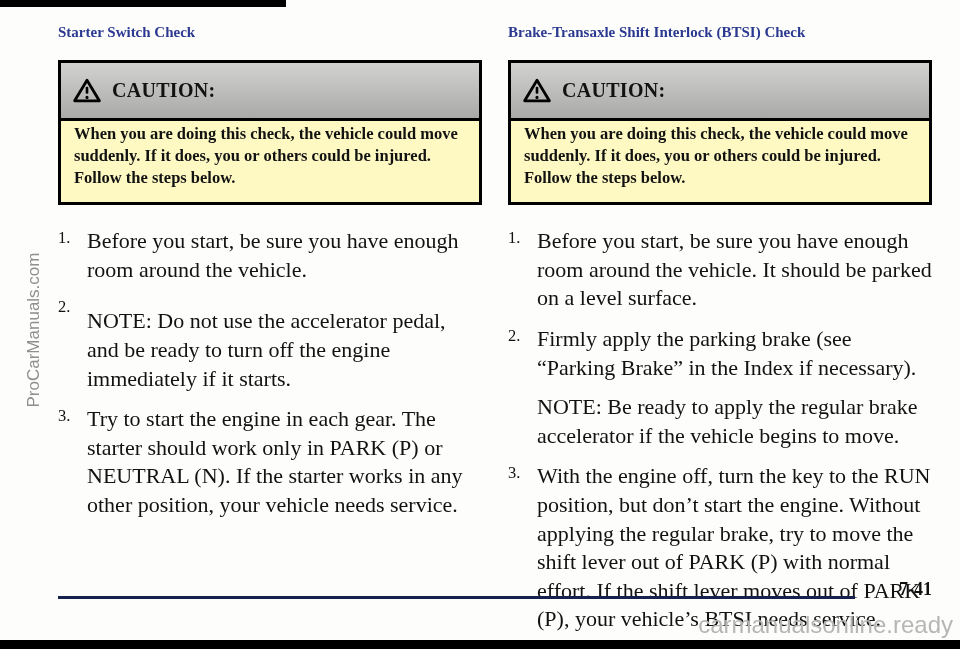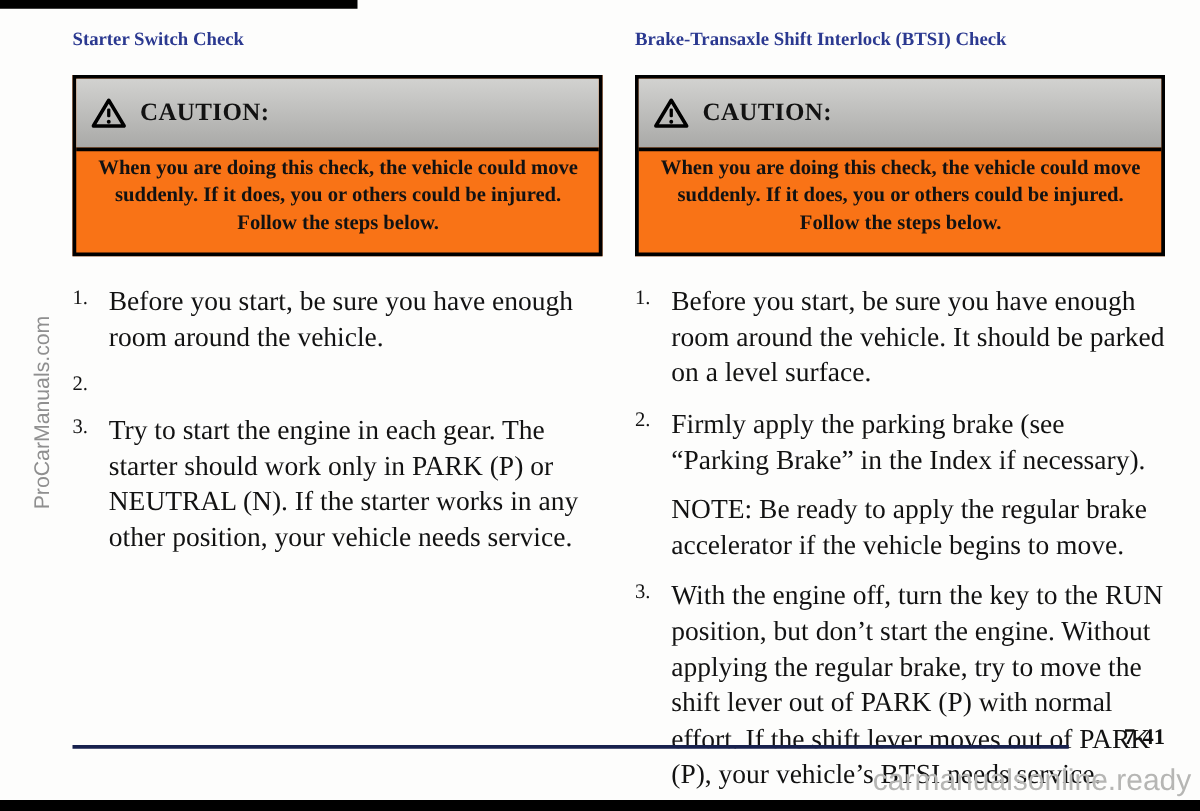--- a/index.html
+++ b/index.html
@@ -19,21 +19,21 @@
   .col-right { left:508px; }
 
   .section-heading {
     font-size:15px;
     font-weight:bold;
     color:#2b3990;
     margin-bottom:19px;
     white-space:nowrap;
   }
 
-  .caution-box { border:3px solid #000; background:#f97316; margin-bottom:22px;text-align:center; }
+  .caution-box { border:3px solid #000; background:#fef9c3; margin-bottom:22px; }
   .caution-header {
     display:flex; align-items:center; gap:11px;
     height:58px; padding:0 12px;
     background:linear-gradient(#d2d2d0, #a9a9a7);
     border-bottom:3px solid #000;
   }
   .caution-label { font-size:20px; font-weight:bold; letter-spacing:0.3px; }
   .caution-body {
     padding:2px 12px 14px 13px;
     font-size:16.5px; font-weight:bold; line-height:1.32;
@@ -92,20 +92,21 @@
     <div class="steps">
       <div class="step">
         <span class="step-num">1.</span>
         <div class="step-body">
           <p>Before you start, be sure you have enough room around the vehicle.</p>
         </div>
       </div>
       <div class="step">
         <span class="step-num">2.</span>
         <div class="step-body">
+          <p class="step-note">NOTE: Do not use the accelerator pedal, and be ready to turn off the engine immediately if it starts.</p>
         </div>
       </div>
       <div class="step">
         <span class="step-num">3.</span>
         <div class="step-body">
           <p>Try to start the engine in each gear. The starter should work only in PARK (P) or NEUTRAL (N). If the starter works in any other position, your vehicle needs service.</p>
         </div>
       </div>
     </div>
   </div>

